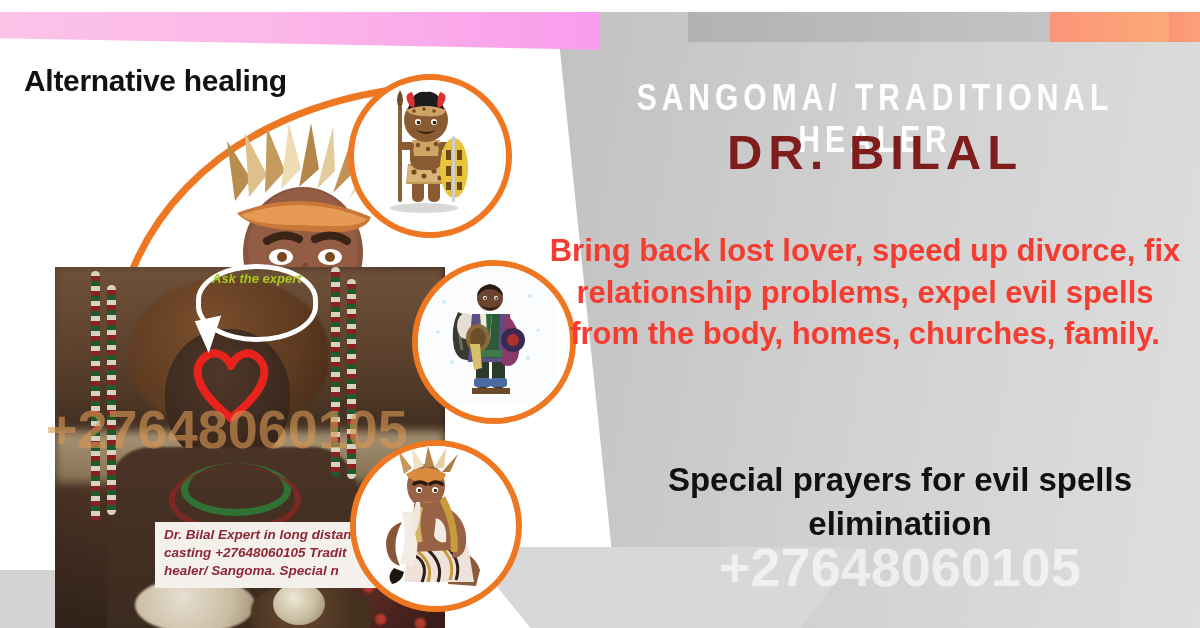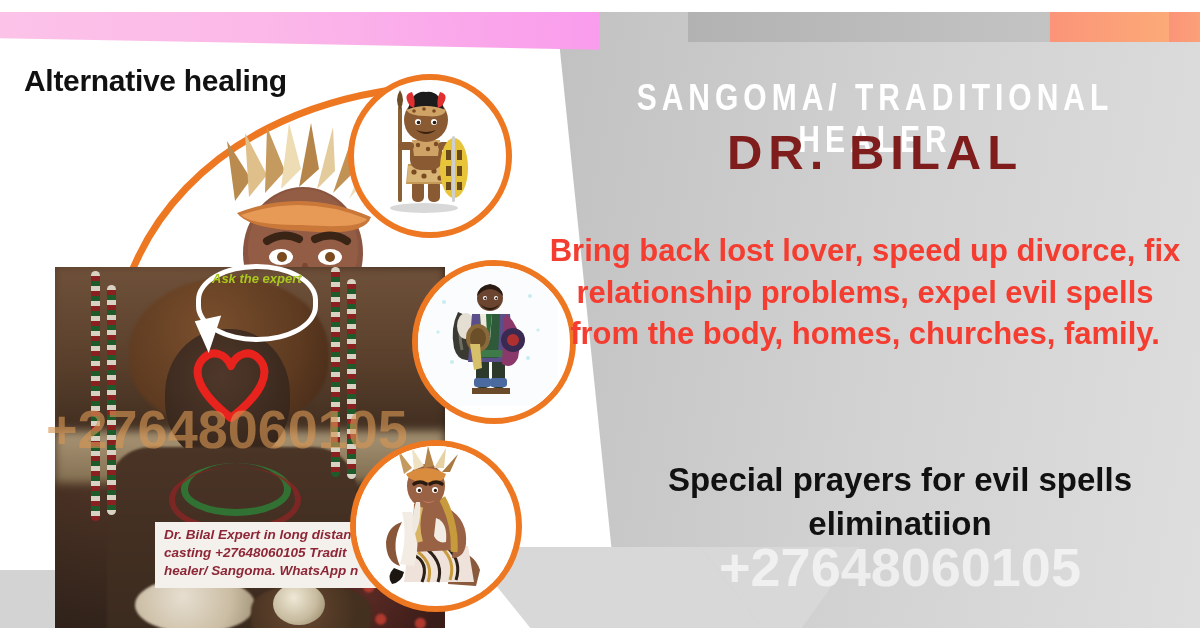--- a/index.html
+++ b/index.html
@@ -321,21 +321,21 @@
 
   <div class="bubble-tail"></div>
   <div class="bubble"></div>
   <div class="bubble-text">Ask the expert</div>
 
   <div class="wm-photo">+27648060105</div>
 
   <div class="caption">
     <p>Dr. Bilal Expert in long distan</p>
     <p>casting +27648060105 Tradit</p>
-    <p>healer/ Sangoma. WhatsApp n</p>
+    <p>healer/ Sangoma. Special n</p>
   </div>
 
   <div class="circ circ-1">
     <svg viewBox="0 0 140 140" width="140" height="140">
       <ellipse cx="70" cy="128" rx="34" ry="5" fill="#d8d8d8"></ellipse>
 
       <rect x="44" y="26" width="4" height="96" fill="#8a6134" rx="2"></rect>
       <path d="M46 10 Q52 20 46 30 Q40 20 46 10 Z" fill="#6f4c28"></path>
 
       <rect x="58" y="100" width="12" height="22" fill="#8a5a33" rx="5"></rect>

